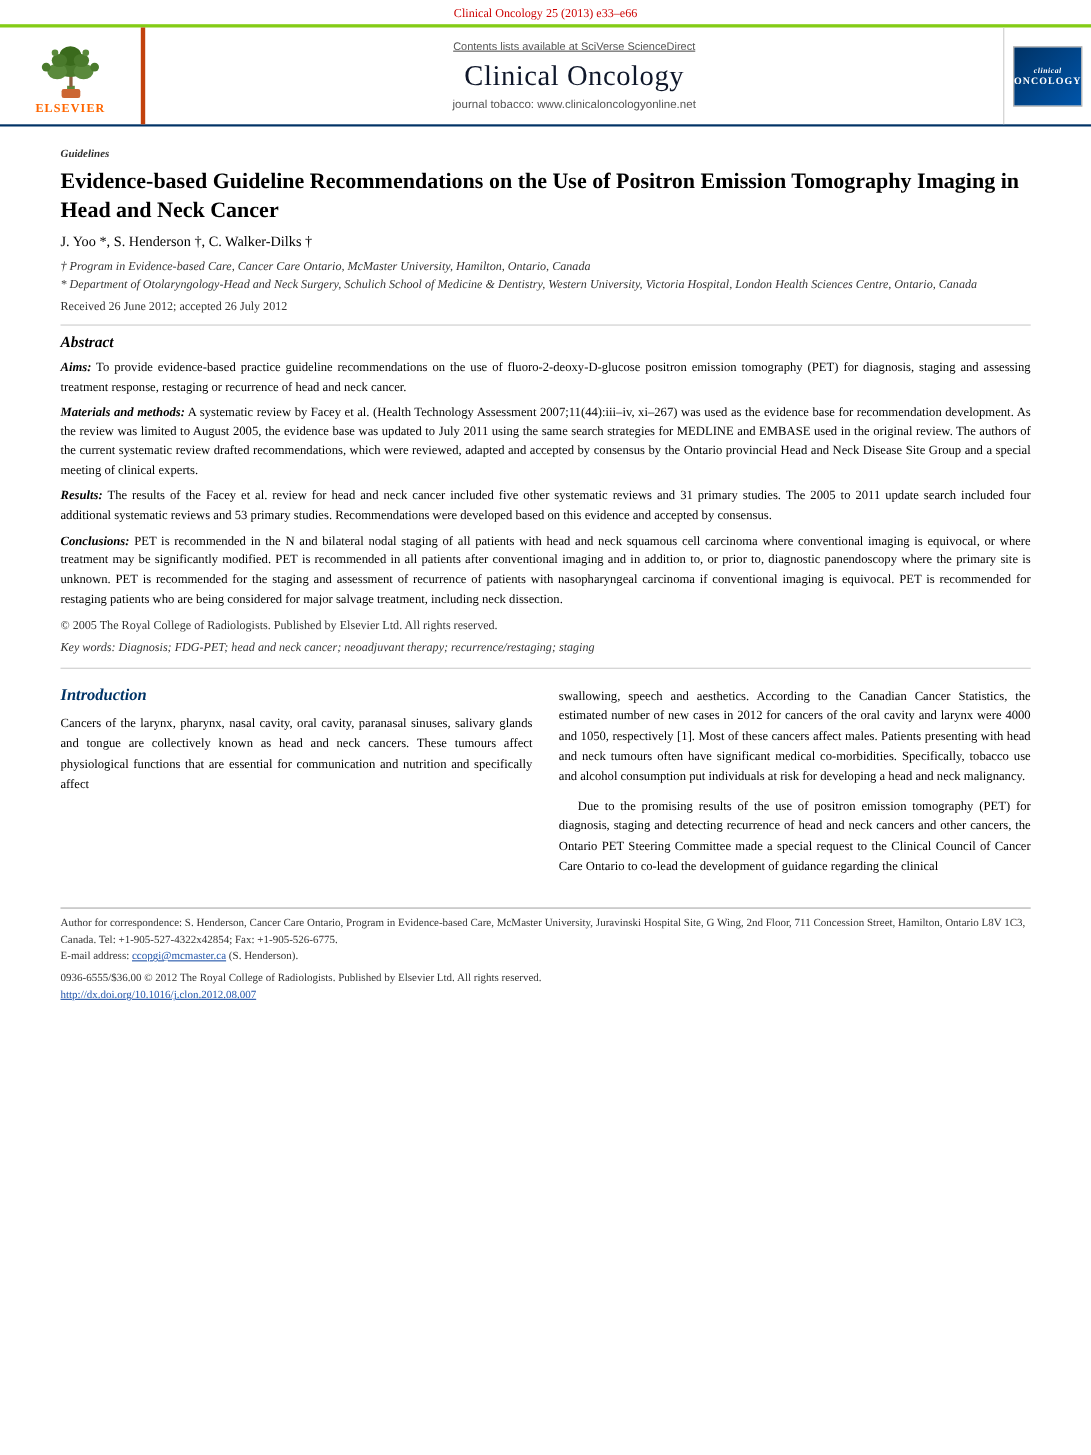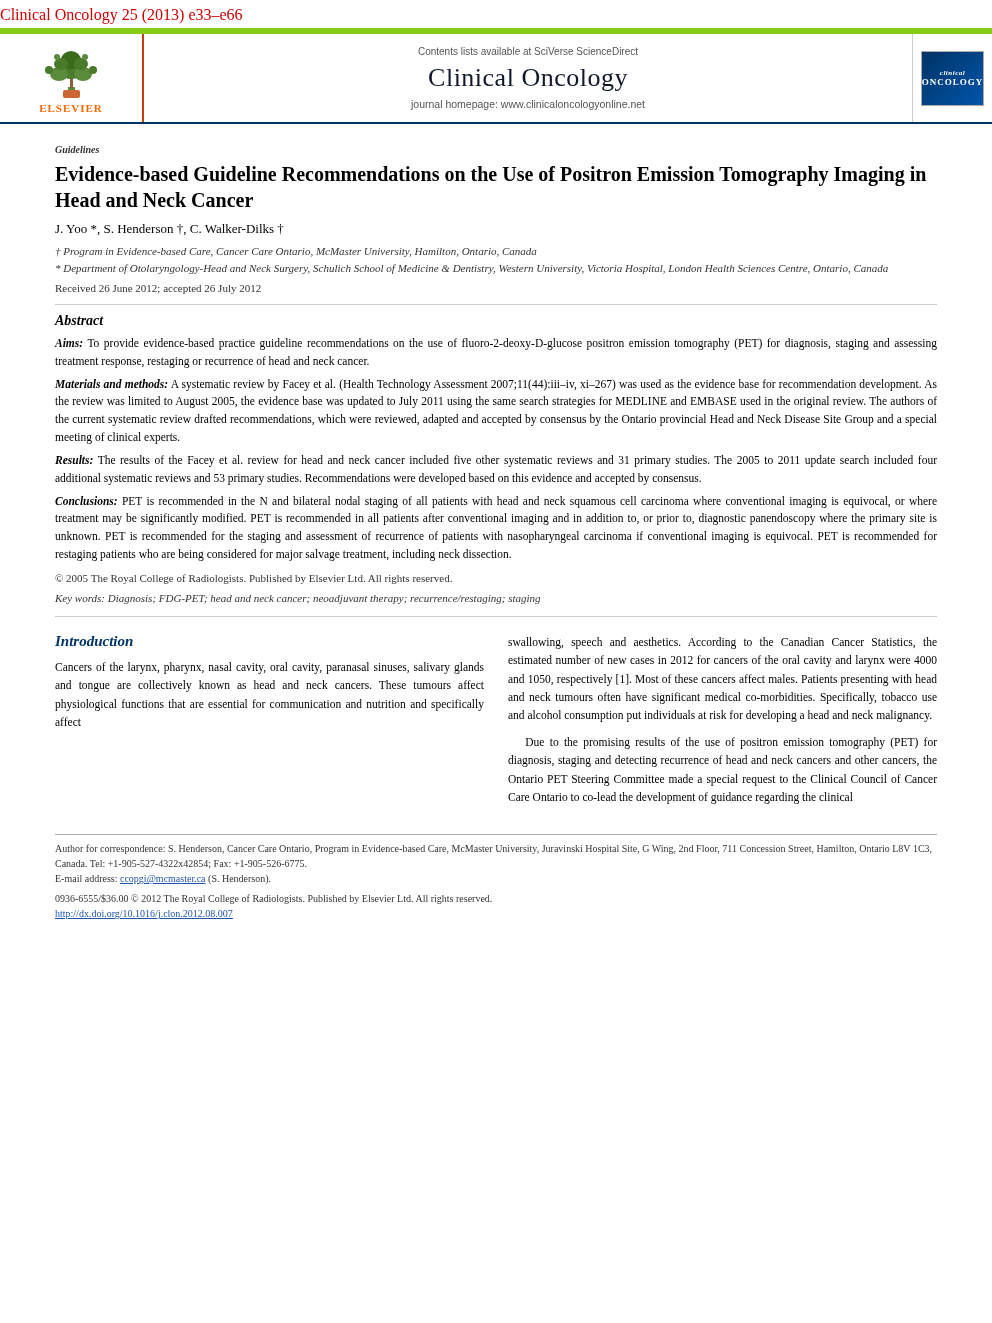--- a/index.html
+++ b/index.html
@@ -6,41 +6,41 @@
     body {
       font-family: "Times New Roman", Times, serif;
       font-size: 13px;
       background: #fff;
       color: #000;
       width: 992px;
       min-height: 1323px;
     }
 
     .top-bar {
-      text-align: left;
-      font-size: 16px;
+      text-align: center;
+      font-size: 11px;
       color: #c00;
       padding: 6px 0 4px 0;
-      border-bottom: 6px solid #84cc16;
+      border-bottom: 3px solid #84cc16;
     }
 
     .journal-header {
       display: flex;
       align-items: stretch;
       border-bottom: 2px solid #003366;
       padding: 0;
     }
 
     .journal-header-left {
-      width: 144px;
+      width: 132px;
       display: flex;
       align-items: center;
       justify-content: center;
       padding: 8px;
-      border-right: 2px solid #c2410c;
+      border-right: 4px solid #c2410c;
     }
 
     .elsevier-logo {
       display: flex;
       flex-direction: column;
       align-items: center;
     }
 
     .elsevier-text {
       font-size: 13px;
@@ -56,20 +56,21 @@
       flex-direction: column;
       align-items: center;
       justify-content: center;
       padding: 6px 0;
     }
 
     .sciverse-line {
       font-size: 10px;
       color: #555;
       margin-bottom: 4px;
+      text-decoration: underline;
     }
 
     .journal-title-main {
       font-size: 26px;
       font-weight: normal;
       color: #0f172a;
       letter-spacing: 0.5px;
       margin: 2px 0;
     }
 
@@ -283,21 +284,21 @@
       <div class="elsevier-text" style="color:#f60;font-size:11px;font-weight:bold;letter-spacing:1px;">ELSEVIER</div>
     </div>
   </div>
 
   <div class="journal-header-center">
     <div class="sciverse-line">
       <span style="color:#555;font-size:10px;font-family:Arial,sans-serif;">Contents lists available at SciVerse ScienceDirect</span>
     </div>
     <div class="journal-title-main">Clinical Oncology</div>
     <div class="journal-homepage-line" style="font-family:Arial,sans-serif;">
-      <span>journal homepage: www.clinicaloncologyonline.net</span>
+      <span>journal tobacco: www.clinicaloncologyonline.net</span>
     </div>
   </div>
 
   <div class="journal-header-right">
     <div class="journal-logo-box">
       <div style="font-size:7px;font-style:italic;">clinical</div>
       <div style="font-size:9px;font-weight:bold;letter-spacing:1px;">ONCOLOGY</div>
     </div>
   </div>
 </div>

